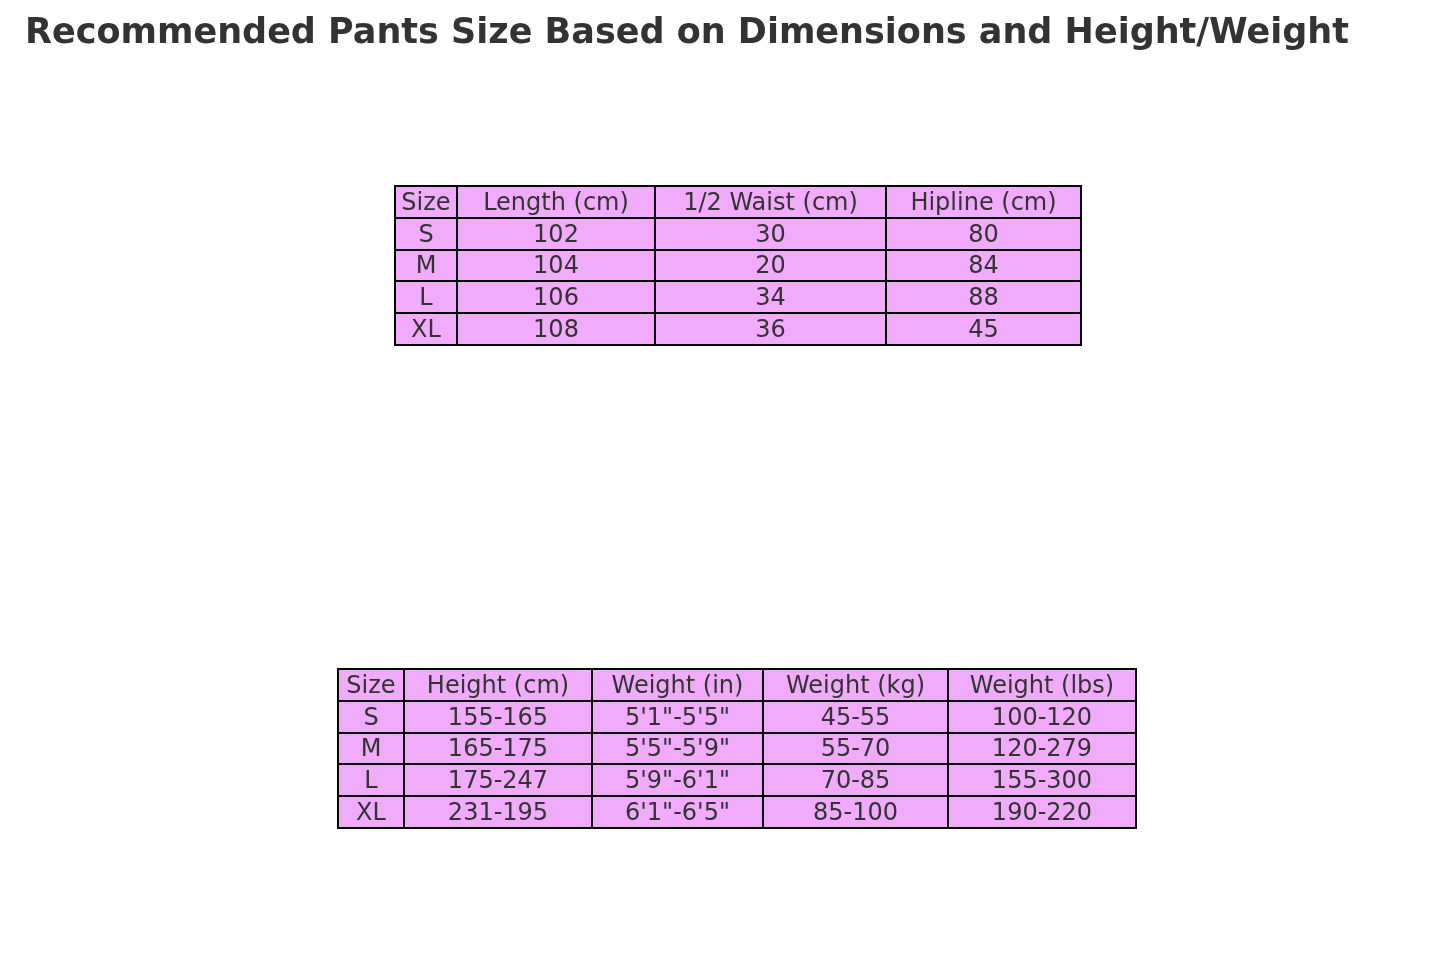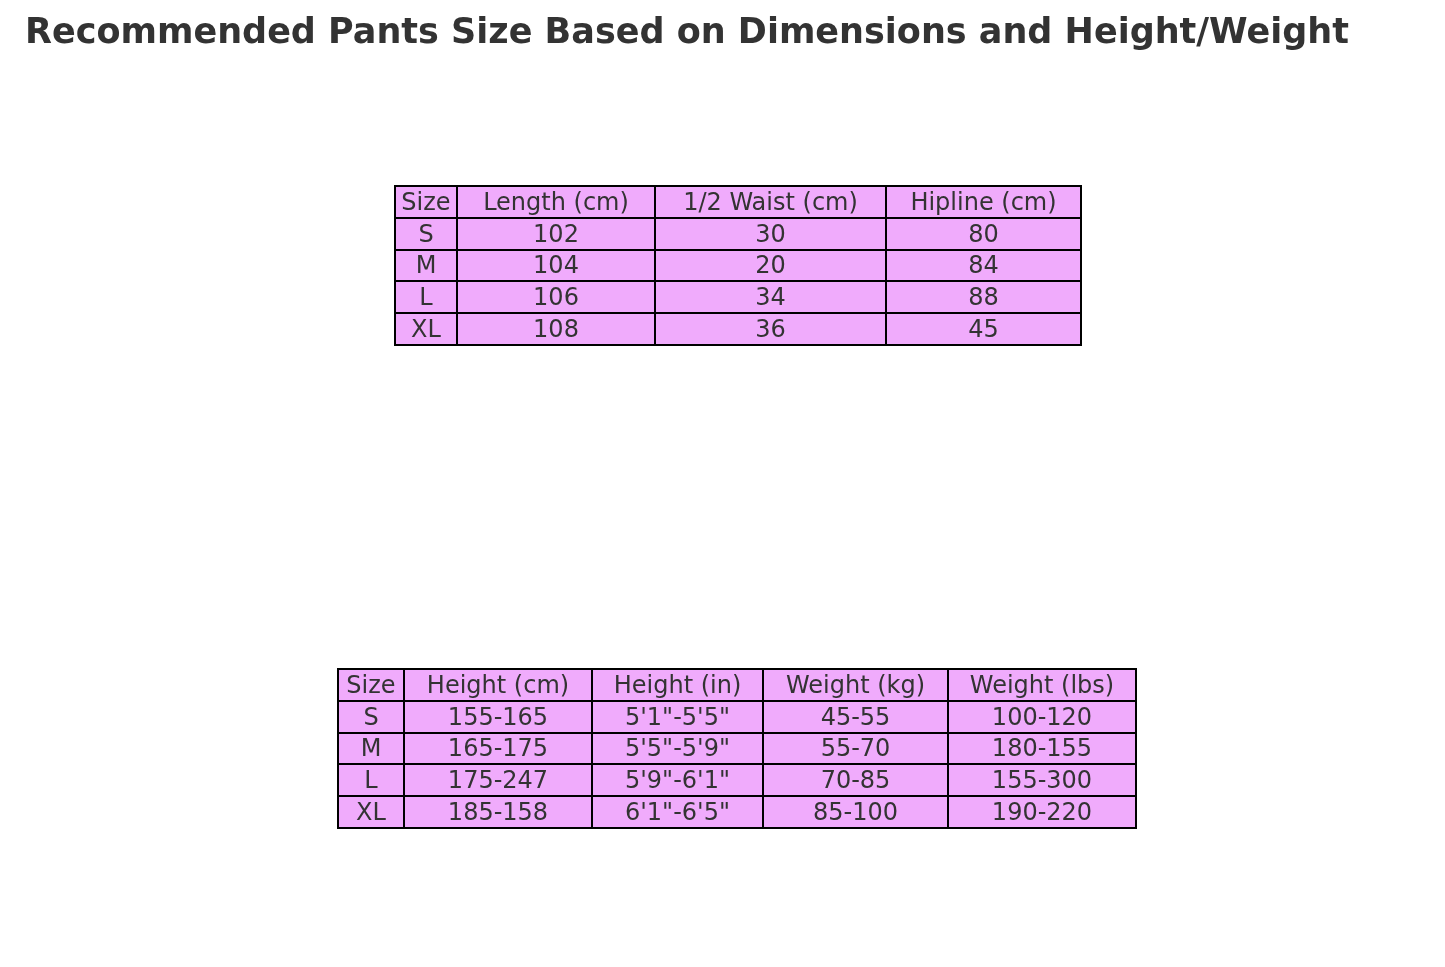--- a/index.html
+++ b/index.html
@@ -105,49 +105,49 @@
         <col style="width: 66px;">
         <col style="width: 188px;">
         <col style="width: 171px;">
         <col style="width: 185px;">
         <col style="width: 188px;">
       </colgroup>
       <thead>
         <tr>
           <th>Size</th>
           <th>Height (cm)</th>
-          <th>Height (in)</th>
+          <th>Weight (in)</th>
           <th>Weight (kg)</th>
           <th>Weight (lbs)</th>
         </tr>
       </thead>
       <tbody>
         <tr>
           <td>S</td>
           <td>155-165</td>
           <td>5'1"-5'5"</td>
           <td>45-55</td>
           <td>100-120</td>
         </tr>
         <tr>
           <td>M</td>
           <td>165-175</td>
           <td>5'5"-5'9"</td>
           <td>55-70</td>
-          <td>180-155</td>
+          <td>120-279</td>
         </tr>
         <tr>
           <td>L</td>
           <td>175-247</td>
           <td>5'9"-6'1"</td>
           <td>70-85</td>
           <td>155-300</td>
         </tr>
         <tr>
           <td>XL</td>
-          <td>185-158</td>
+          <td>231-195</td>
           <td>6'1"-6'5"</td>
           <td>85-100</td>
           <td>190-220</td>
         </tr>
       </tbody>
     </table>
 </div>
 
 </body></html>

